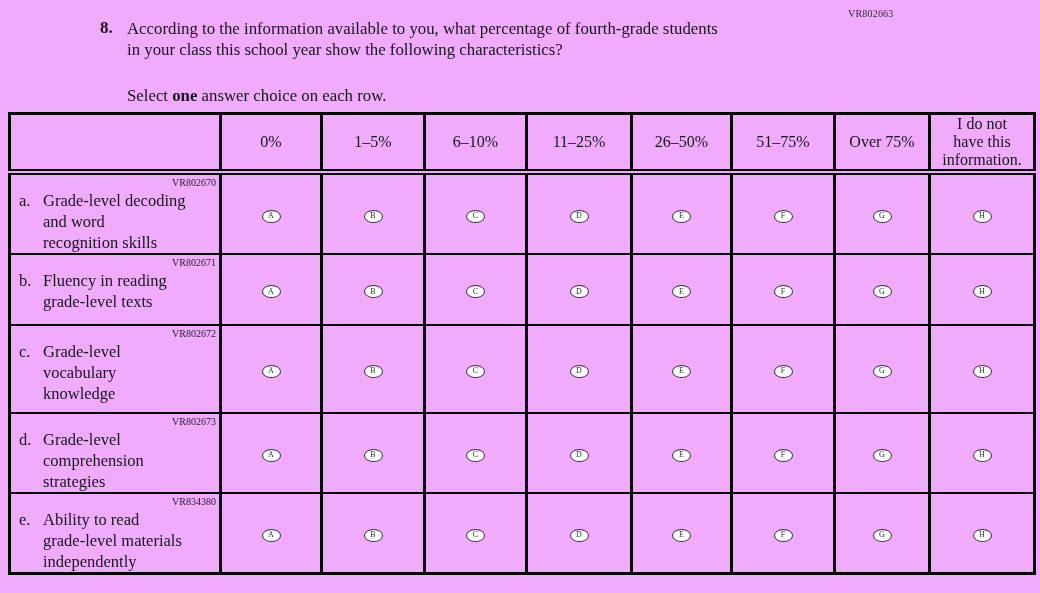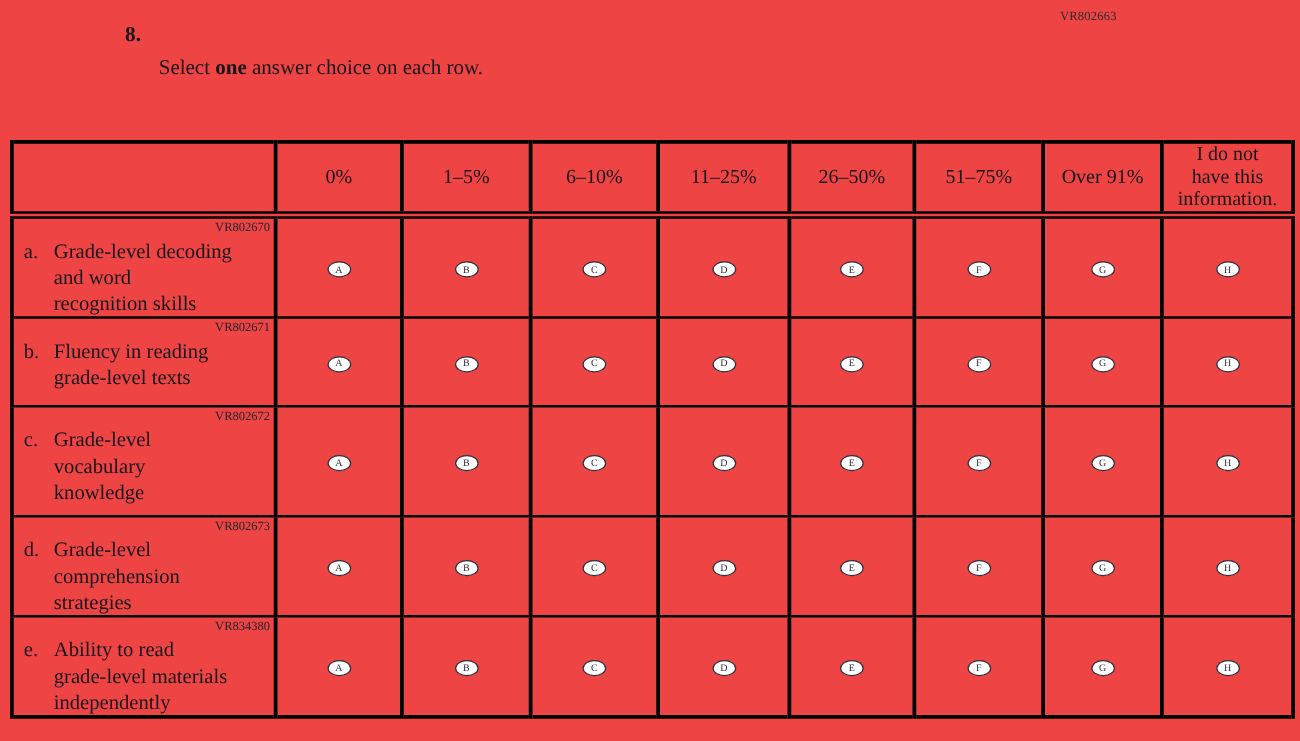--- a/index.html
+++ b/index.html
@@ -1,18 +1,18 @@
 <!DOCTYPE html>
 <html><head>
 <meta charset="utf-8">
 <style>
   * { box-sizing: border-box; }
   html,body { margin:0; padding:0; background:#fff; }
   .page {
-    position:relative; width:1040px; height:593px; background:#ef4444;
+    position:relative; width:1040px; height:593px; background:#f0abfc;
     font-family:"Liberation Serif", serif; color:#16161c; overflow:hidden;
   }
   .page-code {
     position:absolute; left:848px; top:8px;
     font-size:10px; color:#2b2b35; letter-spacing:0.2px;
   }
   .question { position:absolute; left:100px; top:18px; display:flex; }
   .q-num { font-weight:bold; font-size:17px; width:27px; flex:none; }
   .q-text { font-size:16.8px; line-height:21px; white-space:pre-line; }
   .q-instruction { margin-top:26px; font-size:16.8px; }
@@ -61,20 +61,22 @@
 </head>
 <body>
 
 <div class="page">
 
   <div class="page-code">VR802663</div>
 
   <div class="question">
     <span class="q-num">8.</span>
     <div class="q-body">
+      <div class="q-text">According to the information available to you, what percentage of fourth-grade students
+in your class this school year show the following characteristics?</div>
       <div class="q-instruction"><span>Select </span><span class="em">one</span><span> answer choice on each row.</span></div>
     </div>
   </div>
 
   <table class="grid">
     <colgroup>
       <col style="width:211px">
         <col style="width:101px">
         <col style="width:103px">
       <col style="width:102px">
@@ -86,21 +88,21 @@
     </colgroup>
     <thead>
       <tr>
         <th class="label-cell"></th>
         <th>0%</th>
         <th>1–5%</th>
         <th>6–10%</th>
         <th>11–25%</th>
         <th>26–50%</th>
         <th>51–75%</th>
-        <th>Over 91%</th>
+        <th>Over 75%</th>
         <th>I do not
 have this
 information.</th>
       </tr>
     </thead>
     <tbody>
 
       <tr class="r-a">
         <td class="label-cell">
           <div class="vr-code">VR802670</div>

